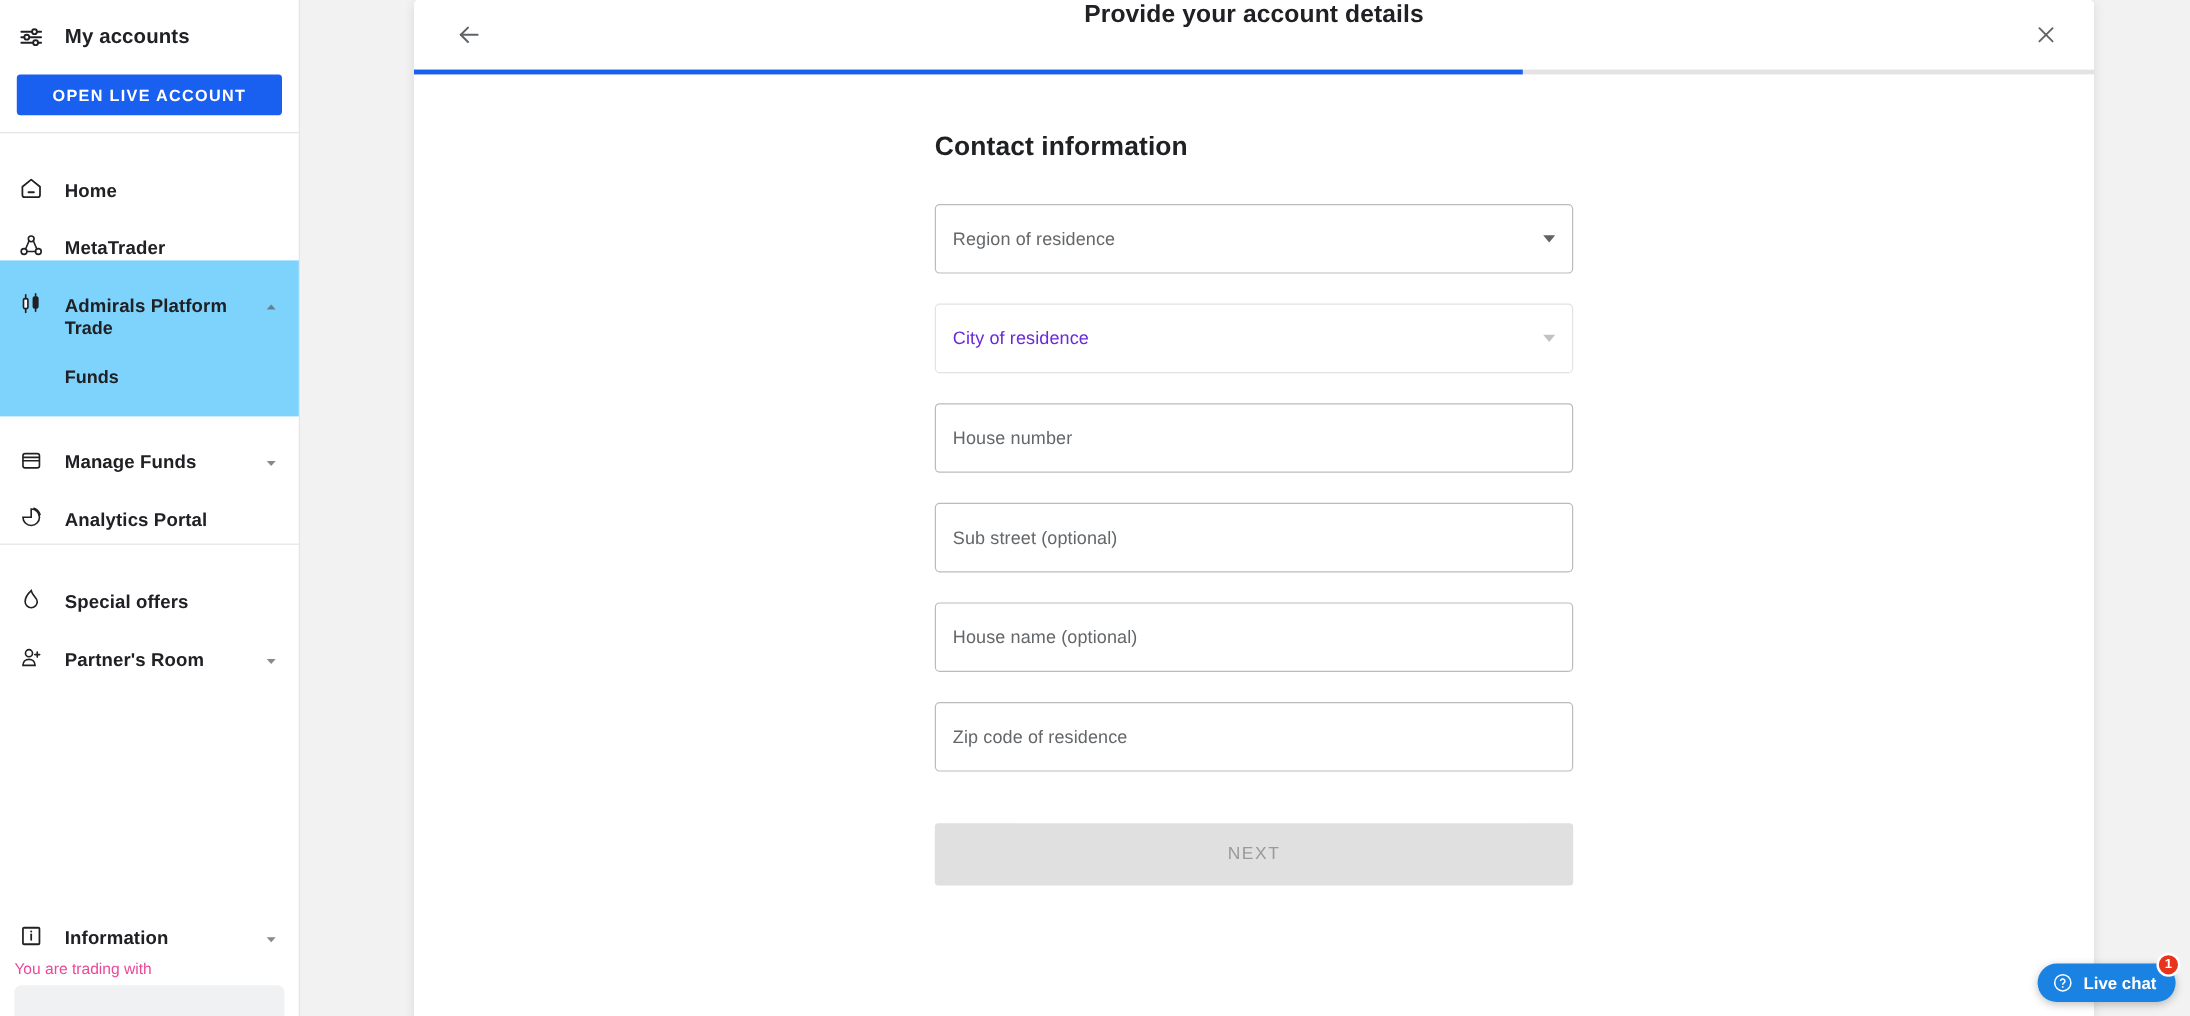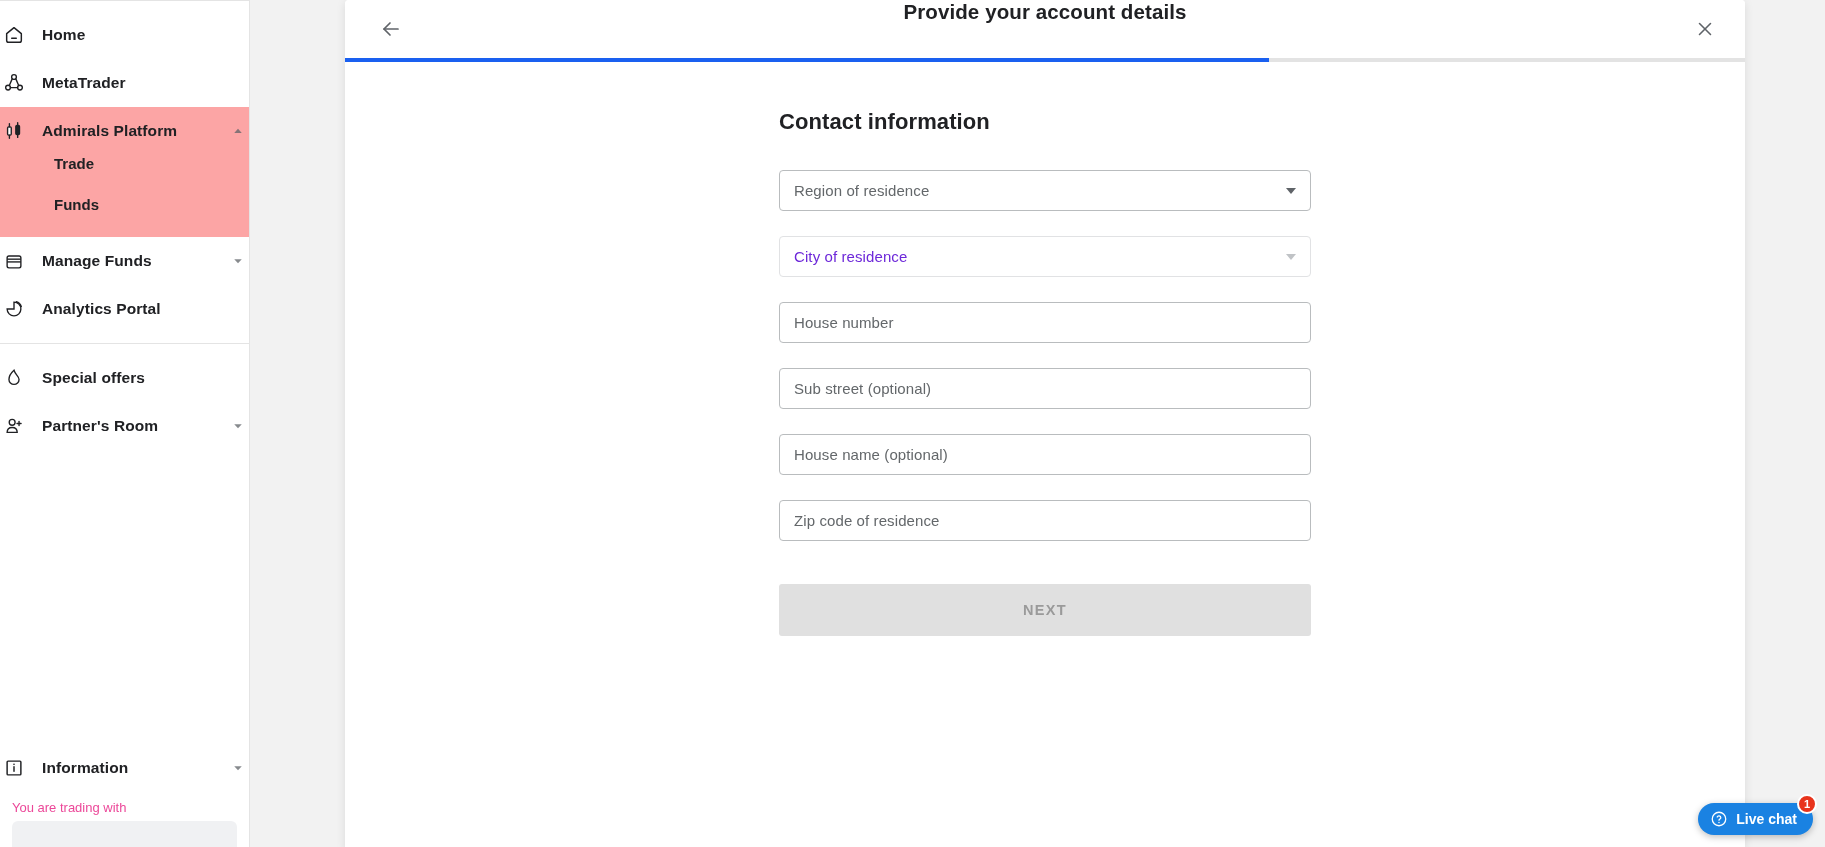--- a/index.html
+++ b/index.html
@@ -37,38 +37,38 @@
     background: #1a60f0; color: #ffffff;
     border: none; border-radius: 3px;
     font-family: "Liberation Sans", sans-serif;
     font-size: 13.5px; font-weight: bold; letter-spacing: 1.1px;
     cursor: pointer;
   }
   .sb-divider { height: 1px; background: #e4e4e4; width: 100%; }
 
   .sb-group { padding: 10px 0; }
   .sb-item {
-    display: flex; align-items: center;
-    height: 48px; padding: 0 2px;
+    display: flex; align-items: flex-end;
+    height: 48px; padding: 0 14px;
     gap: 16px; cursor: pointer; position: relative;
   }
   .sb-item .lbl {
     font-size: 15.5px; font-weight: bold; color: #202124;
     letter-spacing: .1px; flex: 1 1 auto;
   }
   .sb-icon {
     width: 24px; height: 24px;
     display: flex; align-items: center; justify-content: center;
     flex: 0 0 24px;
   }
   .sb-icon svg { width: 22px; height: 22px; display: block; }
   .caret { width: 18px; height: 18px; flex: 0 0 18px; opacity: .75; }
   .caret svg { width: 18px; height: 18px; display: block; }
 
-  .sb-expanded { background: #fca5a5; }
+  .sb-expanded { background: #7dd3fc; }
   .sb-sub {
     display: flex; align-items: flex-start;
     height: 41px; padding: 0 14px 0 54px;
     cursor: pointer;
   }
   .sb-sub .lbl { font-size: 15px; font-weight: bold; color: #202124; }
 
   .sb-spacer { flex: 1 1 auto; }
 
   .sb-bottom { padding-bottom: 0; }
@@ -149,21 +149,21 @@
     margin: 0 auto;
     padding-top: 47px;
   }
   .section-title {
     font-size: 22px; font-weight: bold; color: #202124;
     margin-bottom: 35px; letter-spacing: .1px;
   }
 
   .field {
     position: relative;
-    height: 41px;
+    height: 58px;
     margin-bottom: 25px;
     border: 1px solid #b9bcbe;
     border-radius: 4px;
     background: #ffffff;
     display: flex; align-items: center;
     padding: 0 14px;
     cursor: text;
   }
   .field.select { cursor: pointer; }
   .field.disabled {
@@ -184,21 +184,21 @@
     border-top: 6px solid #5f6368;
   }
   .field.disabled .arrow { border-top-color: #c0c3c6; }
 
   .next-btn {
     width: 100%; height: 52px;
     margin-top: 18px;
     background: #e0e0e0; color: #9a9a9a;
     border: none; border-radius: 3px;
     font-family: "Liberation Sans", sans-serif;
-    font-size: 14.5px; font-weight: bold; letter-spacing: 1.3px;
+    font-size: 14.5px; font-weight: normal; letter-spacing: 1.3px;
     cursor: default;
   }
 
   
   .livechat {
     position: absolute; right: 12px; bottom: 12px;
     z-index: 20;
     display: flex; align-items: center; gap: 8px;
     background: #1a82e2; color: #ffffff;
     height: 32px; padding: 0 16px 0 12px;
@@ -217,20 +217,39 @@
     border: 2px solid #ffffff;
   }
 </style>
 </head>
 <body>
 
 <div id="app">
 
   <aside class="sidebar">
 
+    <div class="sb-top">
+      <div class="sb-accounts">
+        <span class="sb-icon">
+          <svg viewBox="0 0 24 24" fill="none" stroke="#202124" stroke-width="1.7" stroke-linecap="round">
+            <line x1="3" y1="7" x2="21" y2="7"></line>
+            <line x1="3" y1="12" x2="21" y2="12"></line>
+            <line x1="3" y1="17" x2="21" y2="17"></line>
+            <circle cx="15" cy="7" r="2.2" fill="#fff"></circle>
+            <circle cx="8" cy="12" r="2.2" fill="#fff"></circle>
+            <circle cx="16" cy="17" r="2.2" fill="#fff"></circle>
+          </svg>
+        </span>
+        <span class="sb-accounts-label">My accounts</span>
+      </div>
+
+      <div class="sb-cta-wrap">
+        <button class="sb-cta">OPEN LIVE ACCOUNT</button>
+      </div>
+    </div>
 
     <div class="sb-divider"></div>
 
     <div class="sb-group">
 
       <div class="sb-item">
         <span class="sb-icon">
           <svg viewBox="0 0 24 24" fill="none" stroke="#202124" stroke-width="1.6" stroke-linejoin="round">
             <path d="M4 10.5 L12 4 L20 10.5 V18 a2 2 0 0 1 -2 2 H6 a2 2 0 0 1 -2 -2 Z"></path>
             <line x1="9.5" y1="15.5" x2="14.5" y2="15.5" stroke-linecap="round"></line>

